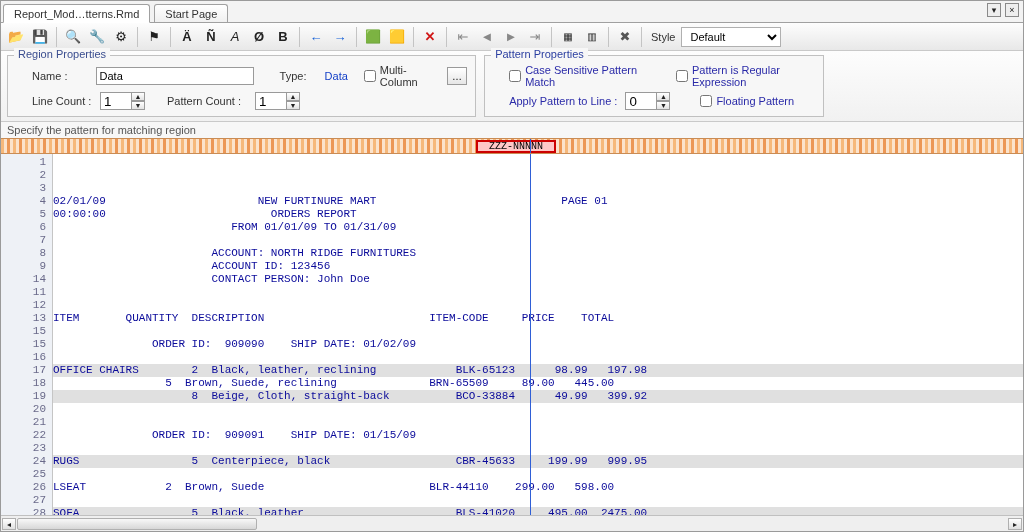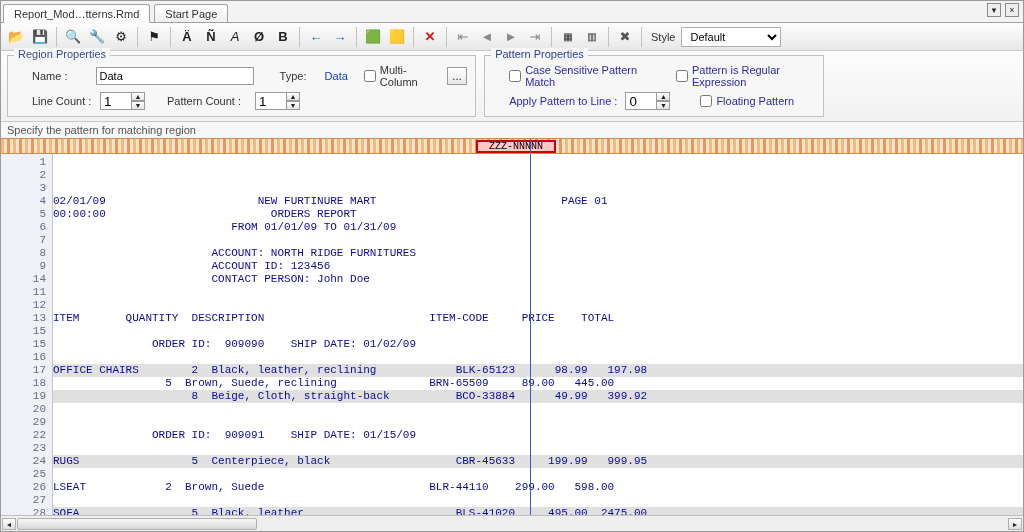--- a/index.html
+++ b/index.html
@@ -195,21 +195,21 @@
       <div>11</div>
       <div>12</div>
       <div>13</div>
       <div>15</div>
       <div>15</div>
       <div>16</div>
       <div>17</div>
       <div>18</div>
       <div>19</div>
       <div>20</div>
-      <div>29</div>
+      <div>21</div>
       <div>22</div>
       <div>23</div>
       <div>24</div>
       <div>25</div>
       <div>26</div>
       <div>27</div>
       <div>28</div>
     </div>
   <div class="code" id="code">
     <div class="vline"></div>

